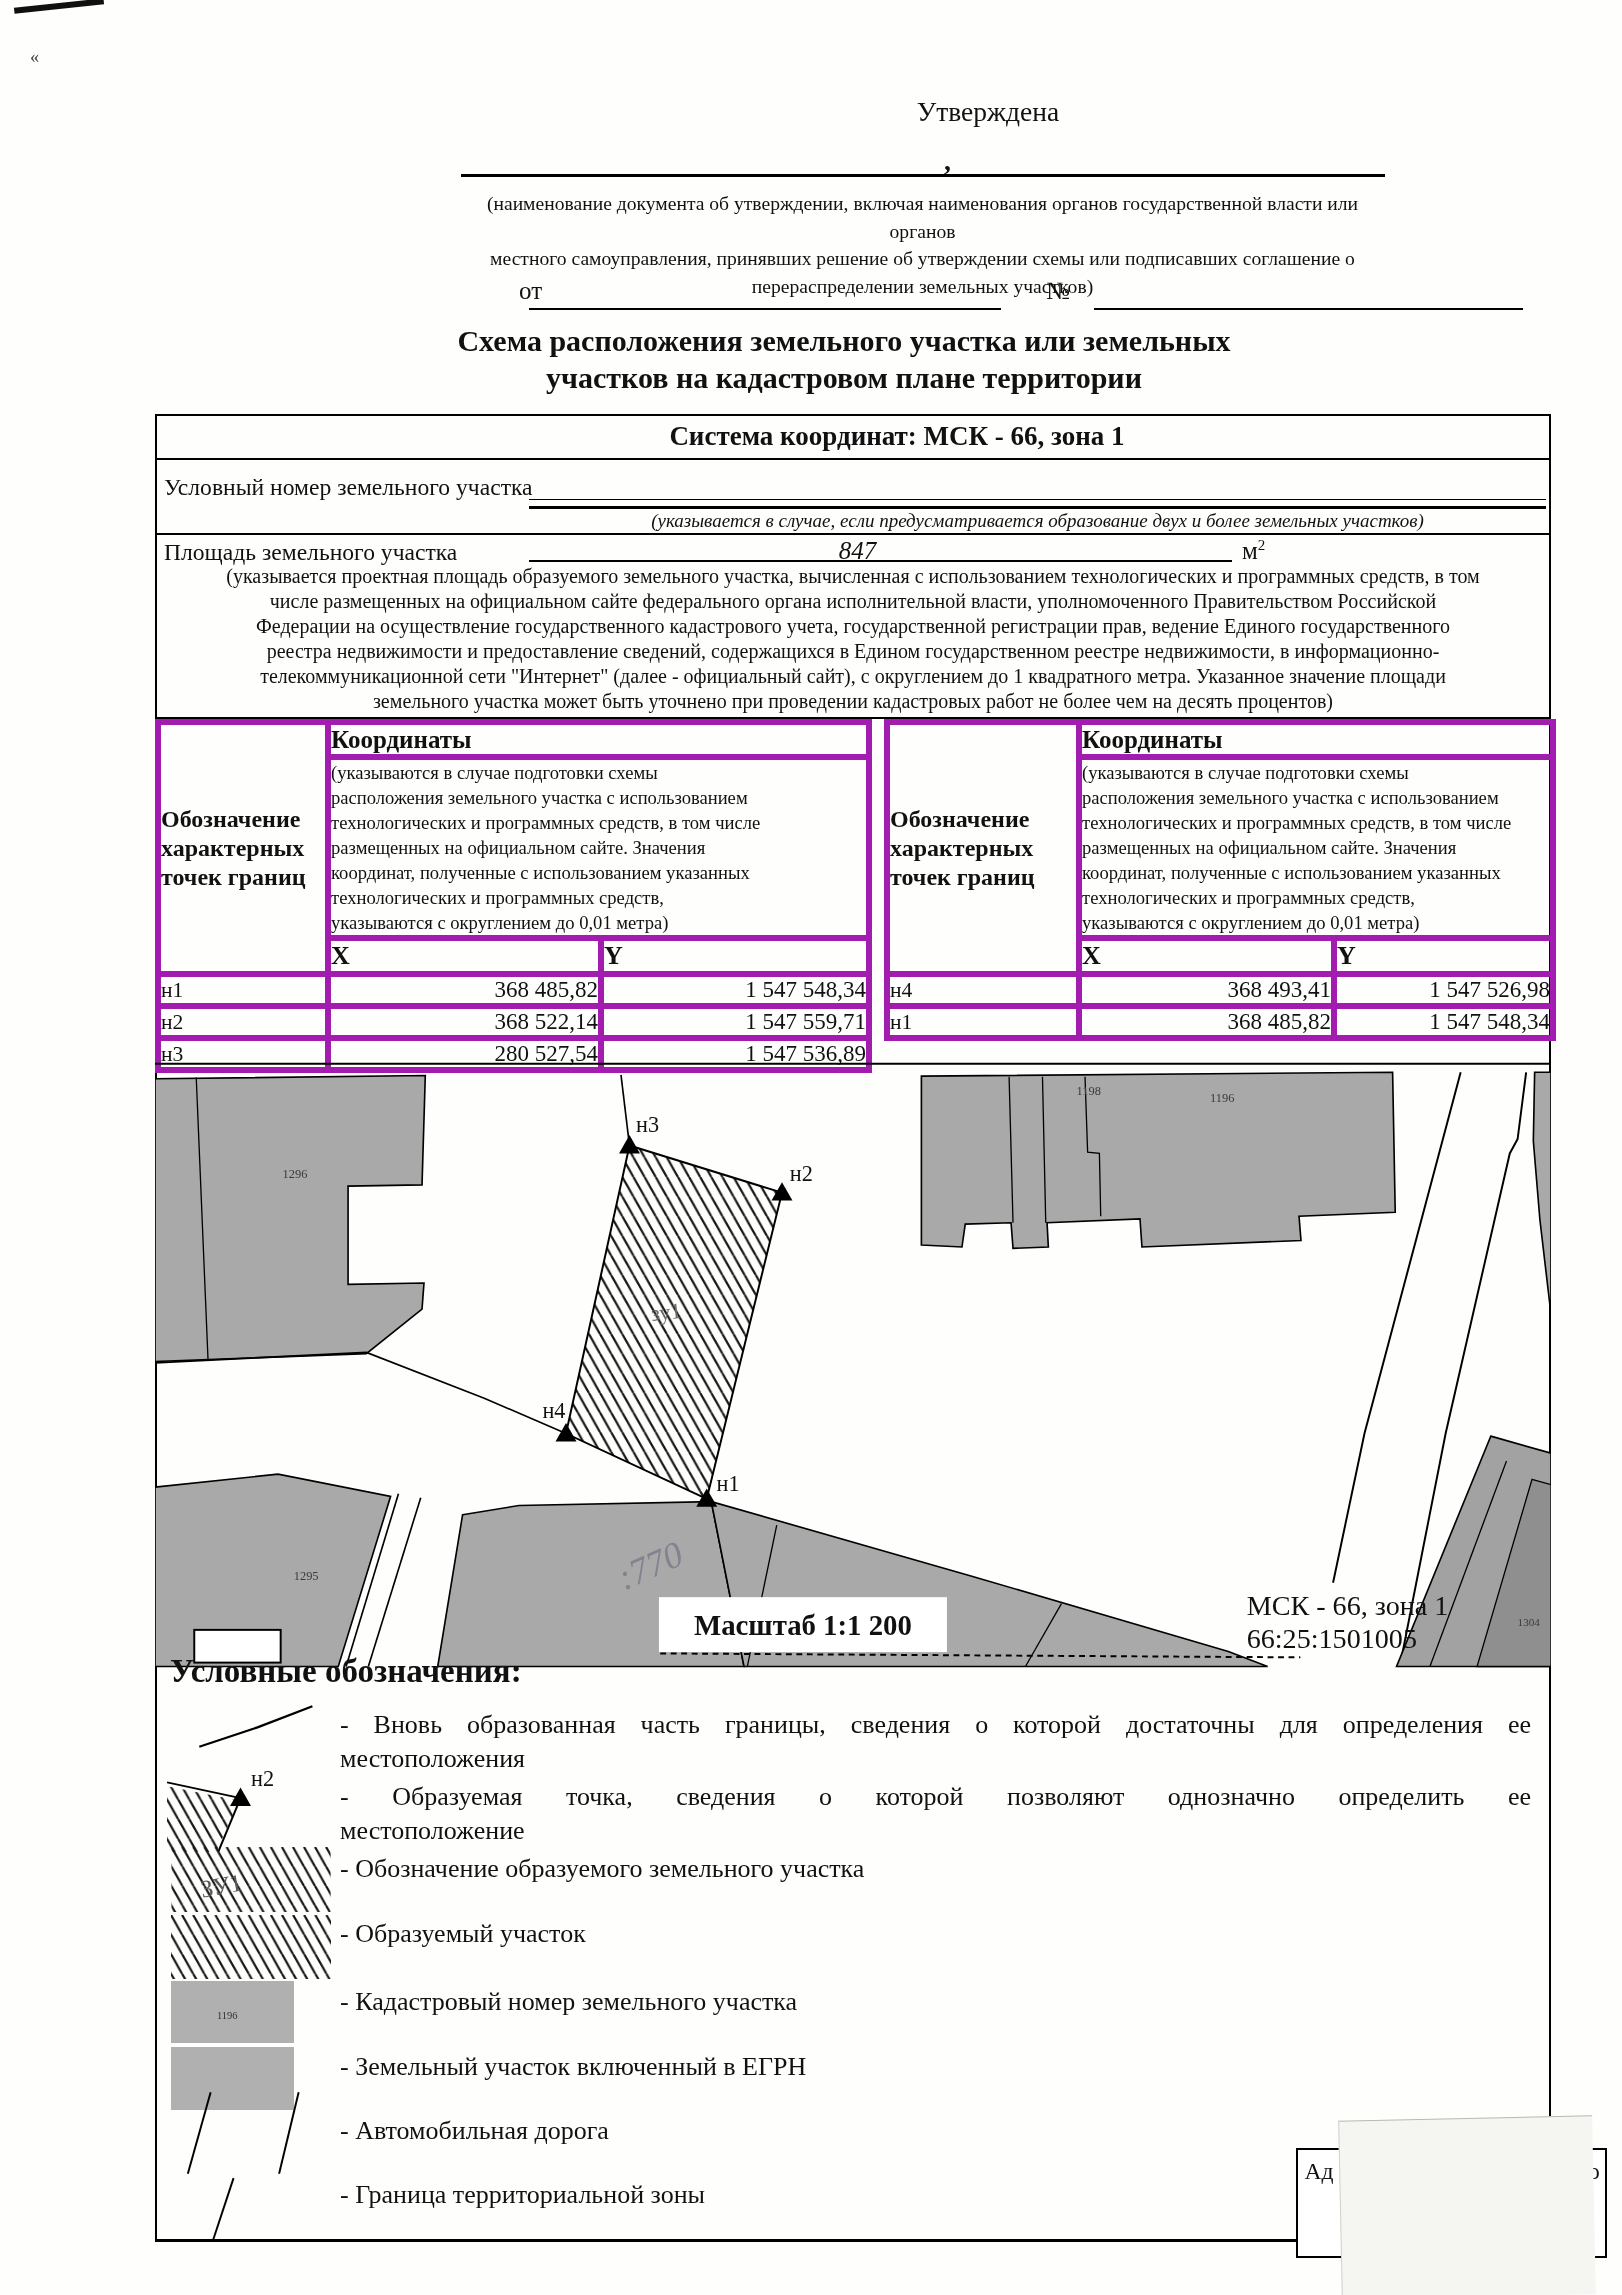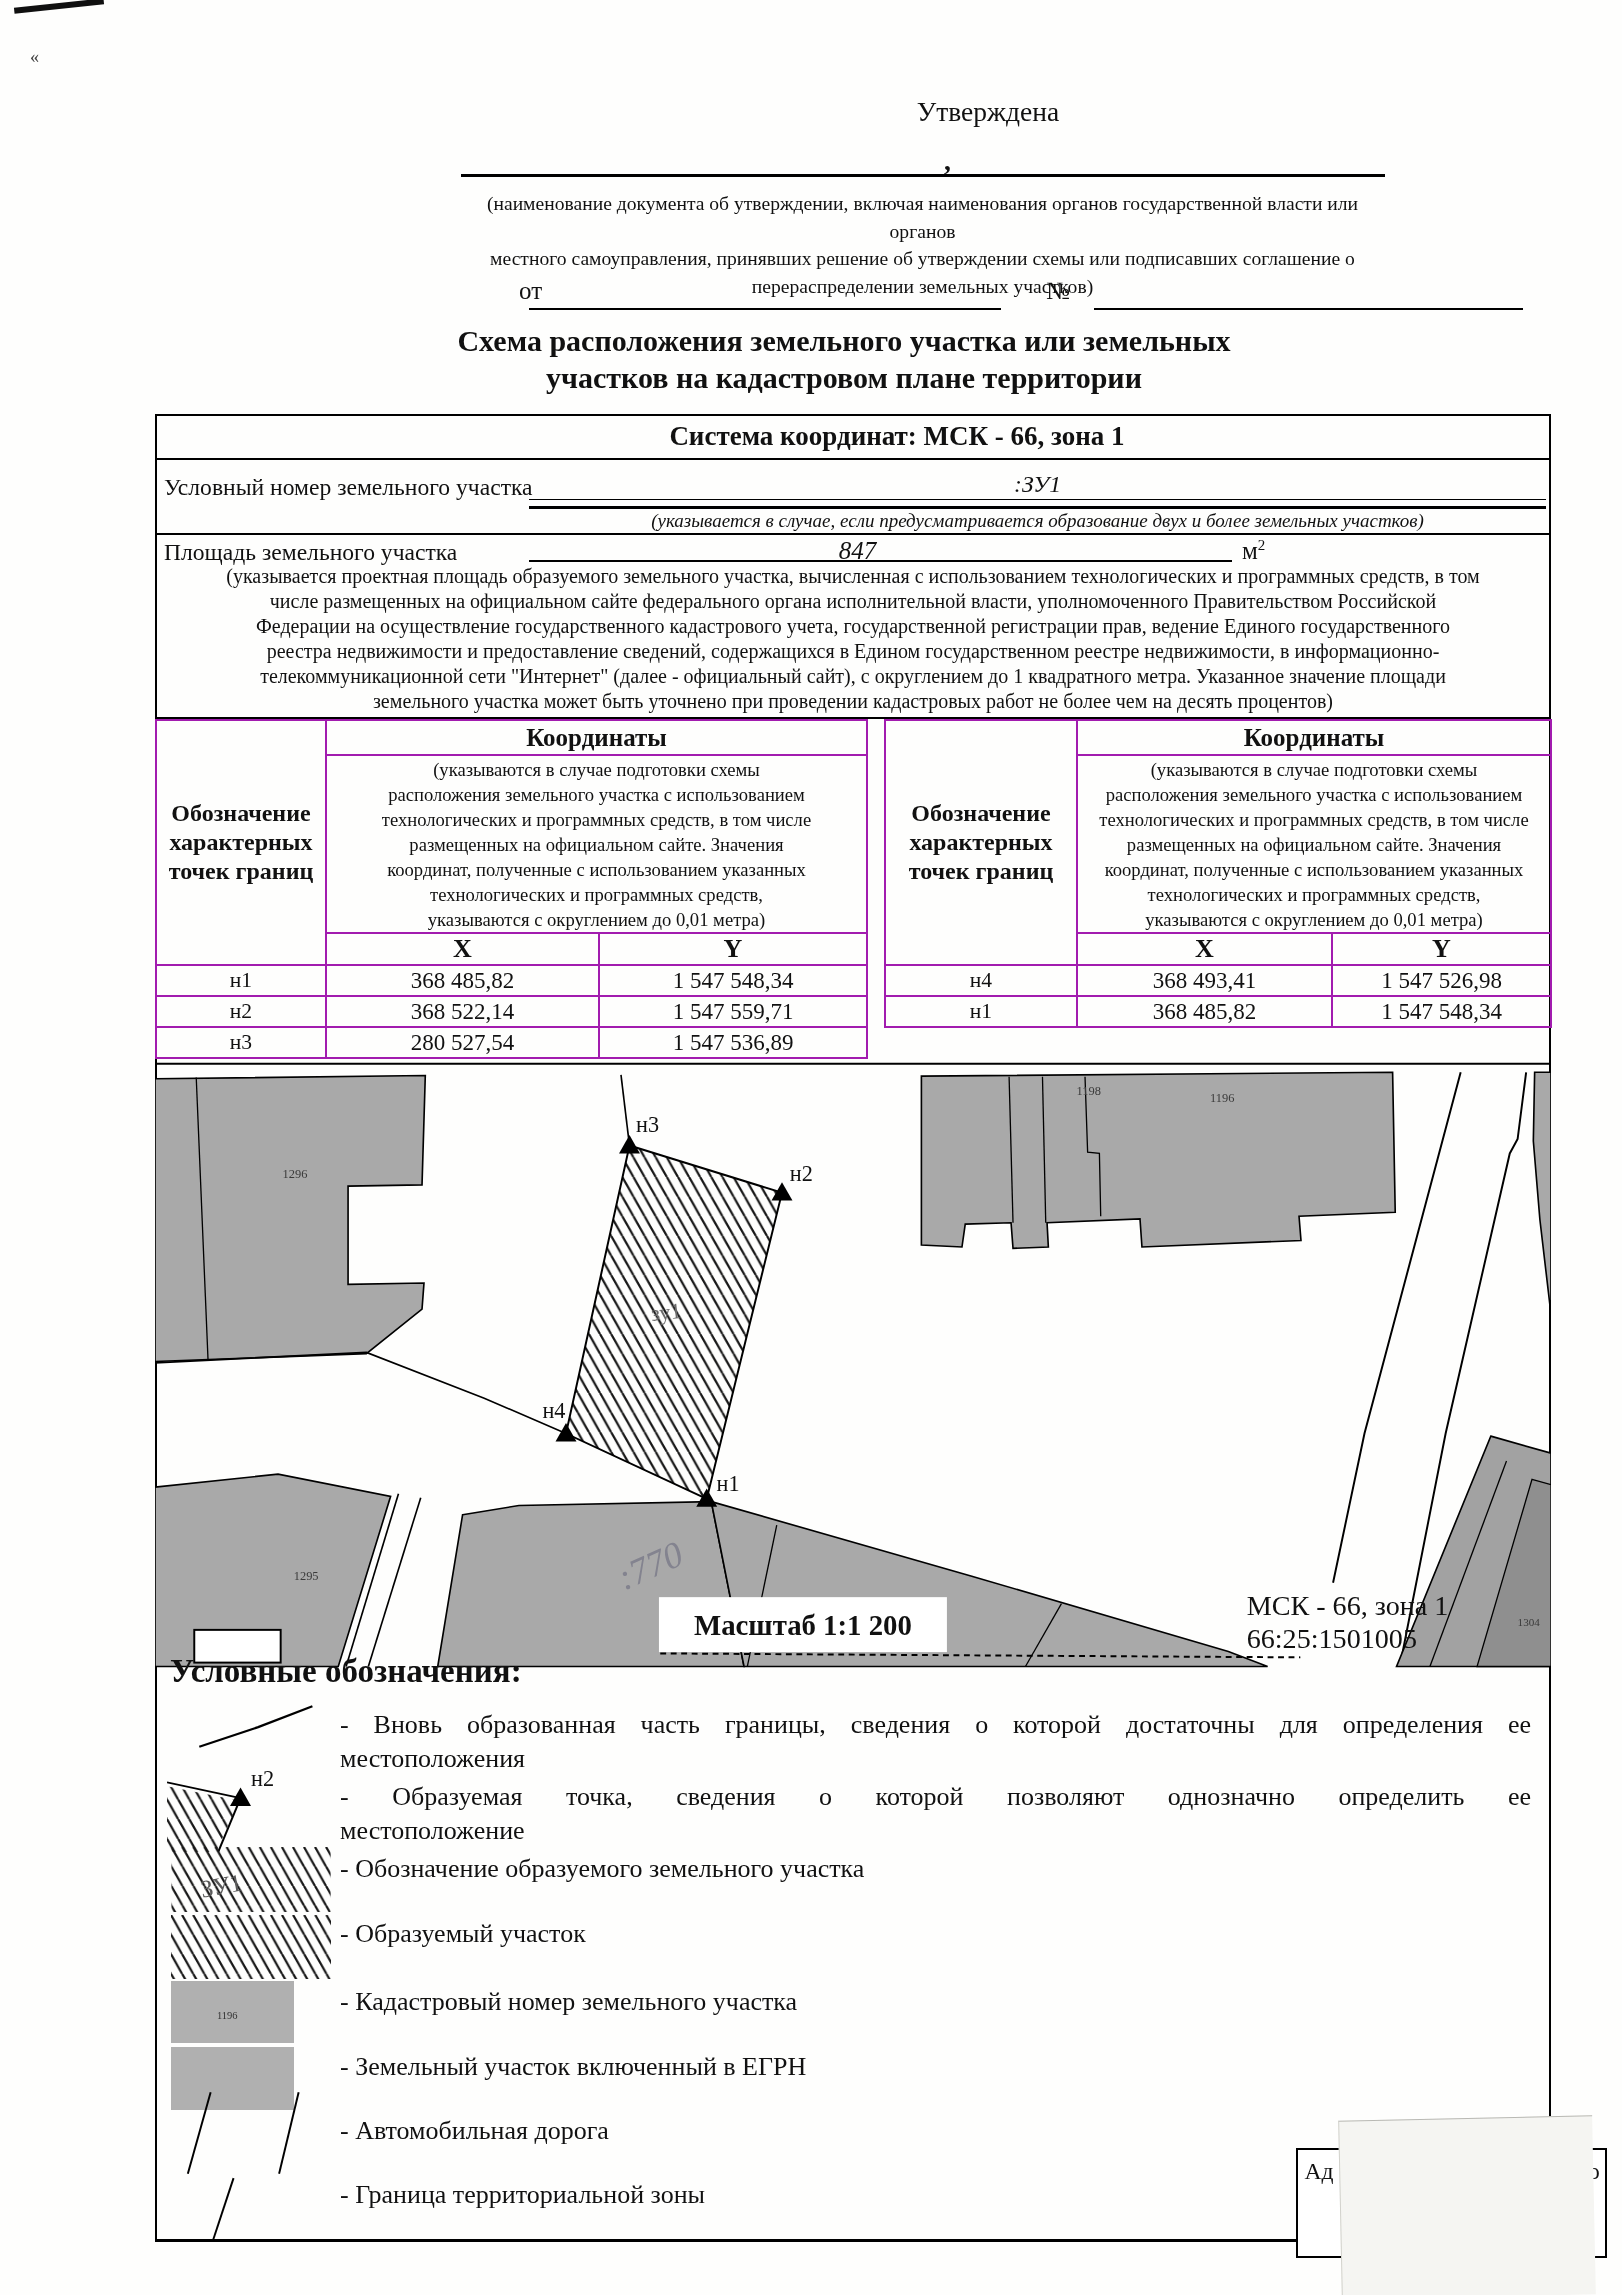--- a/index.html
+++ b/index.html
@@ -3,21 +3,21 @@
 <meta charset="utf-8">
 <style>
   html,body{margin:0;padding:0;background:#e8e8e8;}
   #page{position:relative;width:1622px;height:2295px;background:#fefefd;overflow:hidden;
         font-family:"Liberation Serif","DejaVu Serif",serif;color:#111;}
   .abs{position:absolute;}
   .ctr{text-align:center;}
   .hline{position:absolute;background:#000;}
   .lbl{white-space:nowrap;}
   table.coords{border-collapse:collapse;position:absolute;table-layout:fixed;}
-  table.coords td{border:2px solid #a21caf;padding:0;vertical-align:middle;text-align:center;}
+  table.coords td{border:6px solid #a21caf;padding:0;vertical-align:middle;}
   td.pt-head{font-weight:bold;font-size:24px;line-height:29px;}
   td.co-head{font-weight:bold;font-size:25px;}
   td.co-note{font-size:18.6px;line-height:25px;font-weight:500;}
   td.xy{font-weight:bold;font-size:26px;}
   td.pcell{font-size:21.6px;}
   td.vcell{font-size:23px;text-align:right;padding-right:7.9px;}
   .leg-text{font-size:26px;line-height:34px;}
   .just{text-align:justify;text-align-last:justify;}
   .paper{position:absolute;background:#f5f5f2;border-top:1.3px solid #b9b9b4;border-left:0.7px solid #d2d2cc;}
   sup{font-size:60%;}
@@ -55,21 +55,20 @@
     <div>Схема расположения земельного участка или земельных</div>
     <div>участков на кадастровом плане территории</div>
   </div>
 
   <div class="abs" style="left:155px;top:414px;width:1396px;height:1828px;border:2.6px solid #000;box-sizing:border-box;"></div>
 
   <div class="abs ctr" style="left:155px;top:421px;width:1396px;font-size:27px;font-weight:bold;margin-left:44px;">Система координат: МСК - 66, зона 1</div>
   <div class="hline" style="left:155px;top:458px;width:1396px;height:2px;"></div>
 
   <div class="abs lbl" style="left:164px;top:474px;font-size:23.6px;">Условный номер земельного участка</div>
-  <div class="abs ctr" style="left:529px;top:471px;width:1017px;font-size:23.6px;font-style:italic;">:ЗУ1</div>
   <div class="hline" style="left:529px;top:499px;width:1017px;height:1.3px;"></div>
   <div class="hline" style="left:529px;top:506px;width:1017px;height:2.6px;"></div>
   <div class="abs ctr" style="left:529px;top:510px;width:1017px;font-size:19px;font-style:italic;">(указывается в случае, если предусматривается образование двух и более земельных участков)</div>
   <div class="hline" style="left:155px;top:533px;width:1396px;height:2px;"></div>
 
   <div class="abs lbl" style="left:164px;top:539px;font-size:23.6px;">Площадь земельного участка</div>
   <div class="abs ctr" style="left:694px;top:537px;width:327px;font-size:25px;font-style:italic;">847</div>
   <div class="hline" style="left:529px;top:560px;width:703px;height:2px;"></div>
   <div class="abs lbl" style="left:1242px;top:537px;font-size:25px;"><span>м</span><sup>2</sup></div>
 

